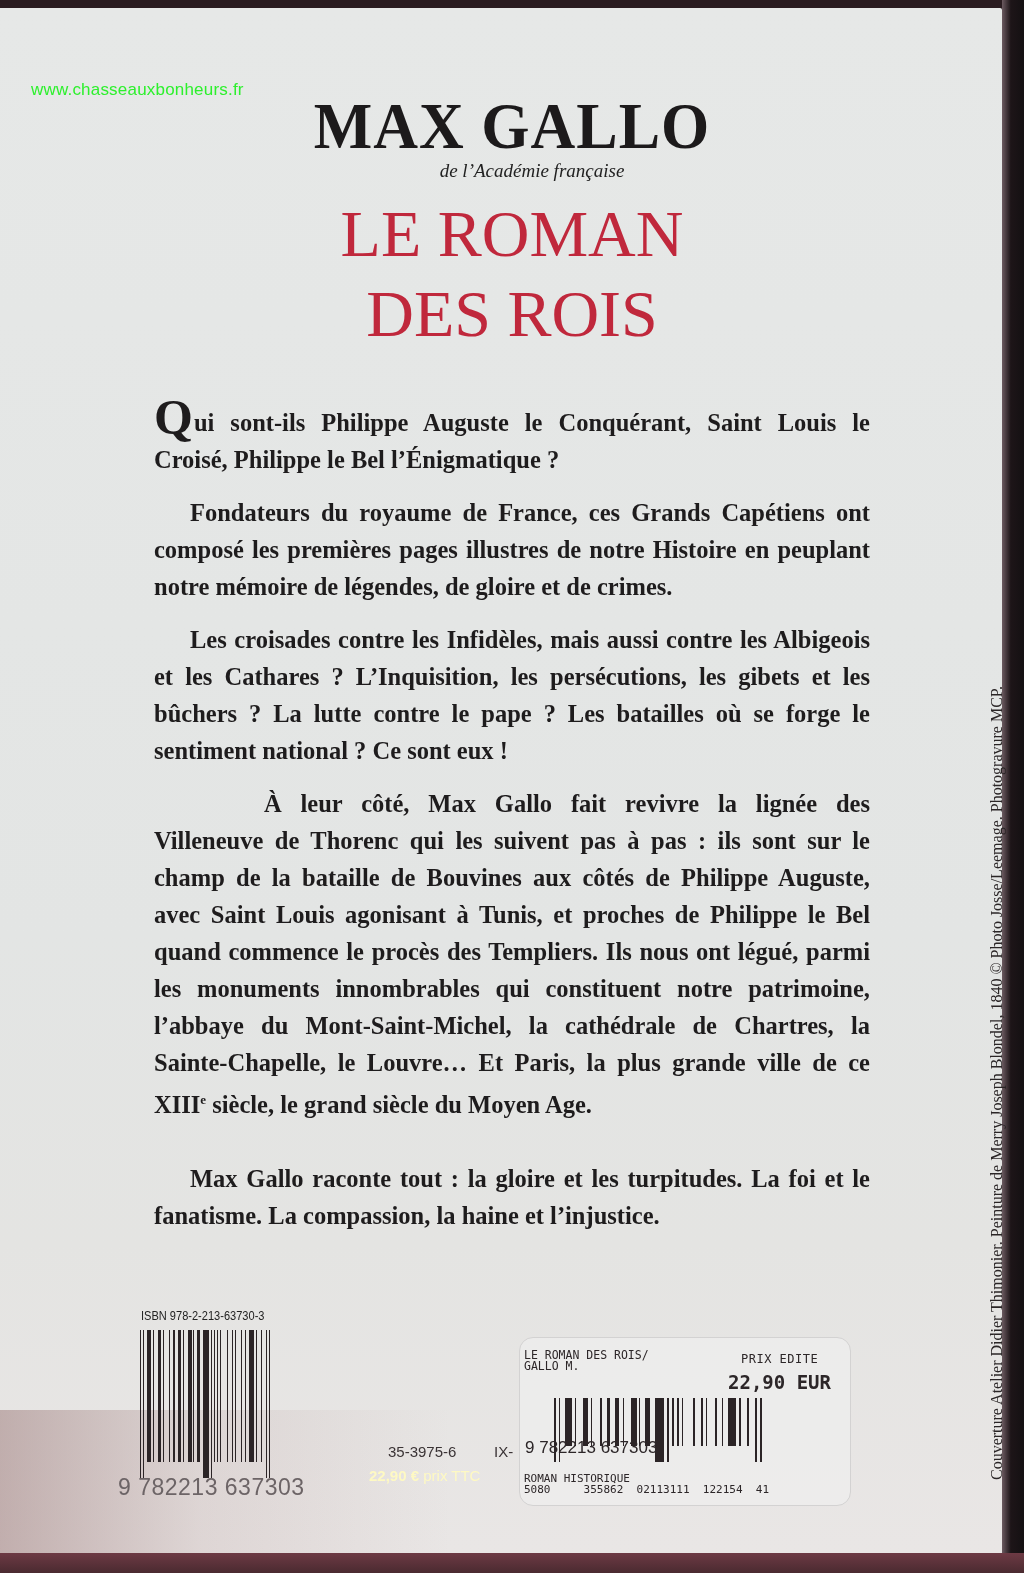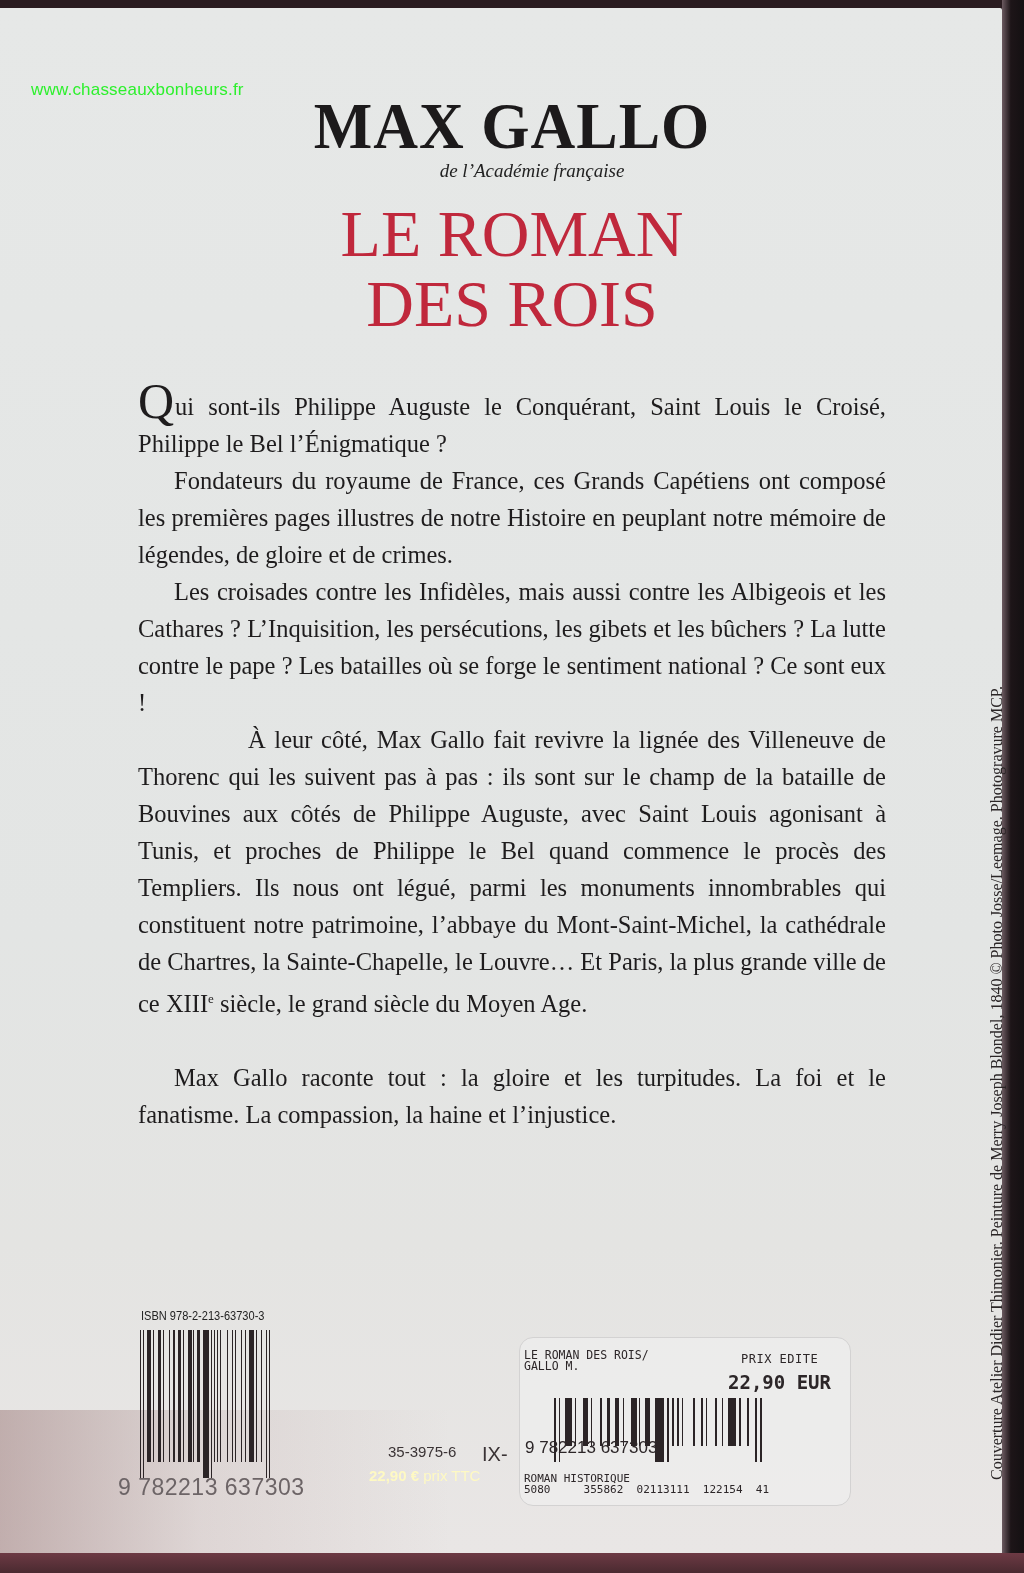--- a/index.html
+++ b/index.html
@@ -39,27 +39,27 @@
   }
   .subtitle-author {
     position:absolute; left:0; width:1024px; top:160px; text-align:center;
     font-style:italic; font-size:19px; color:#222;margin-left:20px;
   }
   .title-line {
     position:absolute; left:0; width:1024px; text-align:center;
     font-size:66px; color:#c0283c; letter-spacing:0px;
   }
   .title-1 { top:196px;text-align:center; }
-  .title-2 { top:266px; }
+  .title-2 { top:276px; }
   .body-text {
     position:absolute; left:138px; width:748px; top:386px;
     font-family:"Liberation Serif", serif; font-size:24.5px; line-height:37px;
     color:#1e1c1d; text-align:justify;
   }
-  .body-text p { margin:0; text-indent:36px; }
+  .body-text p { margin:16px; text-indent:36px;font-weight:bold; }
   .body-text p.first { text-indent:0; }
   .body-text p.deep-indent { text-indent:110px; }
   .body-text p.gap { margin-top:37px; }
   .dropcap {
     font-size:50px; line-height:30px; vertical-align:-3px; margin-right:1px;
   }
   .side-credit {
     position:absolute; left:988px; top:1480px;
     transform-origin:0 0; transform: rotate(-90deg);
     white-space:nowrap; font-size:16px; color:#2a2526;
@@ -77,22 +77,22 @@
   .isbn-digits {
     position:absolute; left:118px; top:1474px;
     font-family:"Liberation Sans", sans-serif; font-size:23px; color:#6c6466;
     letter-spacing:0.5px;
   }
   .ref-code {
     position:absolute; left:388px; top:1443px;
     font-family:"Liberation Sans", sans-serif; font-size:15px; color:#3a3335;
   }
   .ref-code-2 {
-    position:absolute; left:482px; top:1443px;
-    font-family:"Liberation Sans", sans-serif; font-size:20px; color:#3a3335;
+    position:absolute; left:494px; top:1443px;
+    font-family:"Liberation Sans", sans-serif; font-size:15px; color:#3a3335;
   }
   .price-ttc {
     position:absolute; left:369px; top:1467px;
     font-family:"Liberation Sans", sans-serif; font-size:15px; color:#fef9c3;
   }
   .price-ttc b { font-weight:bold; }
   .sticker {
     position:absolute; left:519px; top:1337px; width:330px; height:167px;
     border-radius:14px; border:1px solid #d3d2d2;
     background:rgba(240,240,240,0.6);

